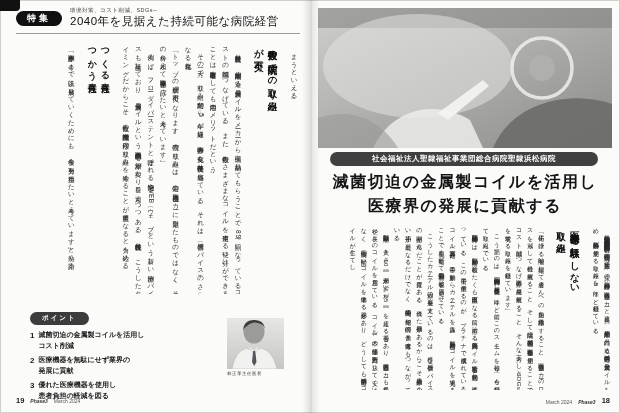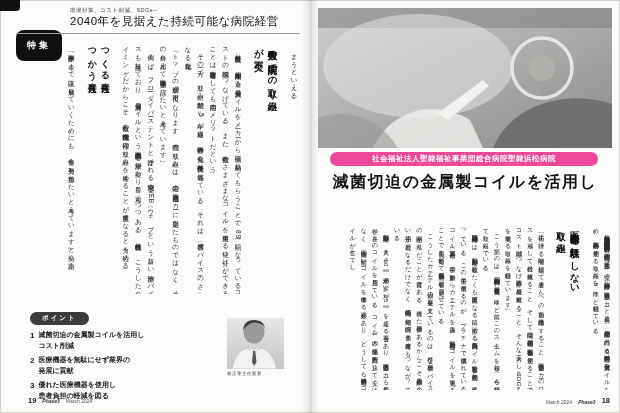--- a/index.html
+++ b/index.html
@@ -8,22 +8,22 @@
     background:#fbfbfa;overflow:hidden;
     font-family:"Liberation Sans","DejaVu Sans",sans-serif;
     color:#1e1e1e;
     box-shadow:inset 0 0 0 1px #cfcfcb;
   }
   
   .fold{position:absolute;top:0;bottom:0;left:302px;width:18px;
     background:linear-gradient(90deg,rgba(0,0,0,0) 0%,rgba(0,0,0,.10) 45%,rgba(0,0,0,.16) 50%,rgba(0,0,0,.08) 58%,rgba(0,0,0,0) 100%);}
   
   .corner-mark{position:absolute;left:0;top:0;width:20px;height:11px;background:#111;border-radius:0 0 4px 0;}
-  .feature-badge{position:absolute;left:16px;top:11px;width:46px;height:31px;background:#101010;color:#fff;
-    border-radius:8px;font-size:9px;font-weight:bold;display:flex;align-items:center;justify-content:center;letter-spacing:3px;margin-top:19px;}
+  .feature-badge{position:absolute;left:16px;top:11px;width:46px;height:15px;background:#101010;color:#fff;
+    border-radius:8px;font-size:9px;font-weight:bold;display:flex;align-items:center;justify-content:center;letter-spacing:3px;}
   .kicker{position:absolute;left:70px;top:7px;font-size:5.5px;color:#444;letter-spacing:.5px;}
   .main-title{position:absolute;left:70px;top:14px;font-size:11.5px;font-weight:normal;color:#111;letter-spacing:.5px;}
   .header-rule{position:absolute;left:16px;top:33px;width:284px;height:1px;background:#9a9a96;}
   
   .vbody{
     position:absolute;writing-mode:vertical-rl;text-orientation:mixed;
     overflow:hidden;color:#2a2a2a;text-align:justify;
   }
   .vbody p{margin:0;text-indent:1em;}
   .vbody-left{left:10px;top:42px;width:290px;height:252px;font-size:6.5px;line-height:1.92;letter-spacing:.4px;}
@@ -36,27 +36,27 @@
   .points-badge{display:inline-block;background:#3c3c3c;color:#fff;font-size:6.5px;font-weight:bold;
     padding:2px 12px;border-radius:8px;letter-spacing:2px;}
   .points-list{margin-top:5px;display:flex;flex-direction:column;gap:4px;}
   .point-item{display:flex;gap:4px;font-size:7px;font-weight:bold;color:#1c1c1c;line-height:1.5;}
   .point-num{font-size:8px;}
   
   .portrait{position:absolute;left:227px;top:318px;width:57px;height:51px;overflow:hidden;background:#d8d8d8;}
   .portrait-caption{position:absolute;left:227px;top:371px;font-size:4.5px;color:#333;letter-spacing:.5px;}
   
   .footer{position:absolute;bottom:8px;font-size:5px;color:#555;display:flex;align-items:baseline;gap:6px;}
-  .footer-left{left:28px;margin-top:48px;}
+  .footer-left{left:16px;margin-top:48px;}
   .footer-right{right:10px;align-items:flex-end;}
   .page-num{font-size:7.5px;font-weight:bold;color:#222;}
   .mag-name{font-style:italic;font-weight:bold;color:#333;}
   
   .surgery-photo{position:absolute;left:318px;top:8px;width:294px;height:140px;overflow:hidden;}
-  .org-badge{position:absolute;left:330px;top:152px;width:268px;height:14px;background:#ec4899;color:#fff;
+  .org-badge{position:absolute;left:330px;top:152px;width:268px;height:14px;background:#404040;color:#fff;
     border-radius:8px;font-size:7.5px;font-weight:bold;display:flex;align-items:center;justify-content:center;letter-spacing:.5px;}
   .article-title{position:absolute;left:318px;top:170px;width:294px;text-align:center;
     font-family:"Liberation Serif","DejaVu Serif",serif;font-weight:bold;color:#141414;
     font-size:16px;line-height:1.5;letter-spacing:1.5px;}
 </style>
 </head>
 <body>
 
 <div class="canvas">
 
@@ -156,20 +156,21 @@
         <path d="M120,105 L165,72 L171,78 L130,112 Z" fill="#f4f4f2" opacity="0.9"></path>
         <path d="M175,140 C195,92 255,82 294,96 L294,140 Z" fill="#6d6d6b" opacity="0.92"></path>
         <path d="M0,110 C30,100 60,108 80,140 L0,140 Z" fill="#999997" opacity="0.6"></path>
       </svg>
     </div>
 
     <div class="org-badge">社会福祉法人聖隷福祉事業団総合病院聖隷浜松病院</div>
 
     <div class="article-title">
       <span>滅菌切迫の金属製コイルを活用し</span><br>
+      <span>医療界の発展に貢献する</span>
     </div>
 
     <div class="vbody vbody-right">
       <p>社会福祉法人聖隷福祉事業団総合病院聖隷浜松病院（静岡県浜松市、岡俊明院長、病床数750床）の脳神経外科は医療機器メーカーと連携し、使用期限が月内に迫る滅菌切迫の金属製コイルを集め、脳外科手術に使用する取り組みを5年ほど継続している。</p>
       <div class="vheading">
         <span>医療機器を無駄にしない</span>
         <span>取り組み</span>
       </div>
       <p>「手術に掛ける時間を短縮して患者さんへの負担を最小限にすること、医療機器メーカーのロスを減らして社会に貢献すること、そして病院は滅菌切迫の医療機器を使用することでコスト削減につなげ医療界の発展に貢献すること、そんな三方よしとSDGsを実現する取り組みを継続しています」</p>
       <p>こう話すのは、同院脳神経外科の林正孝主任医長。5年ほど前にこのスキームを確立し、今も継続して取り組んでいる。</p>

